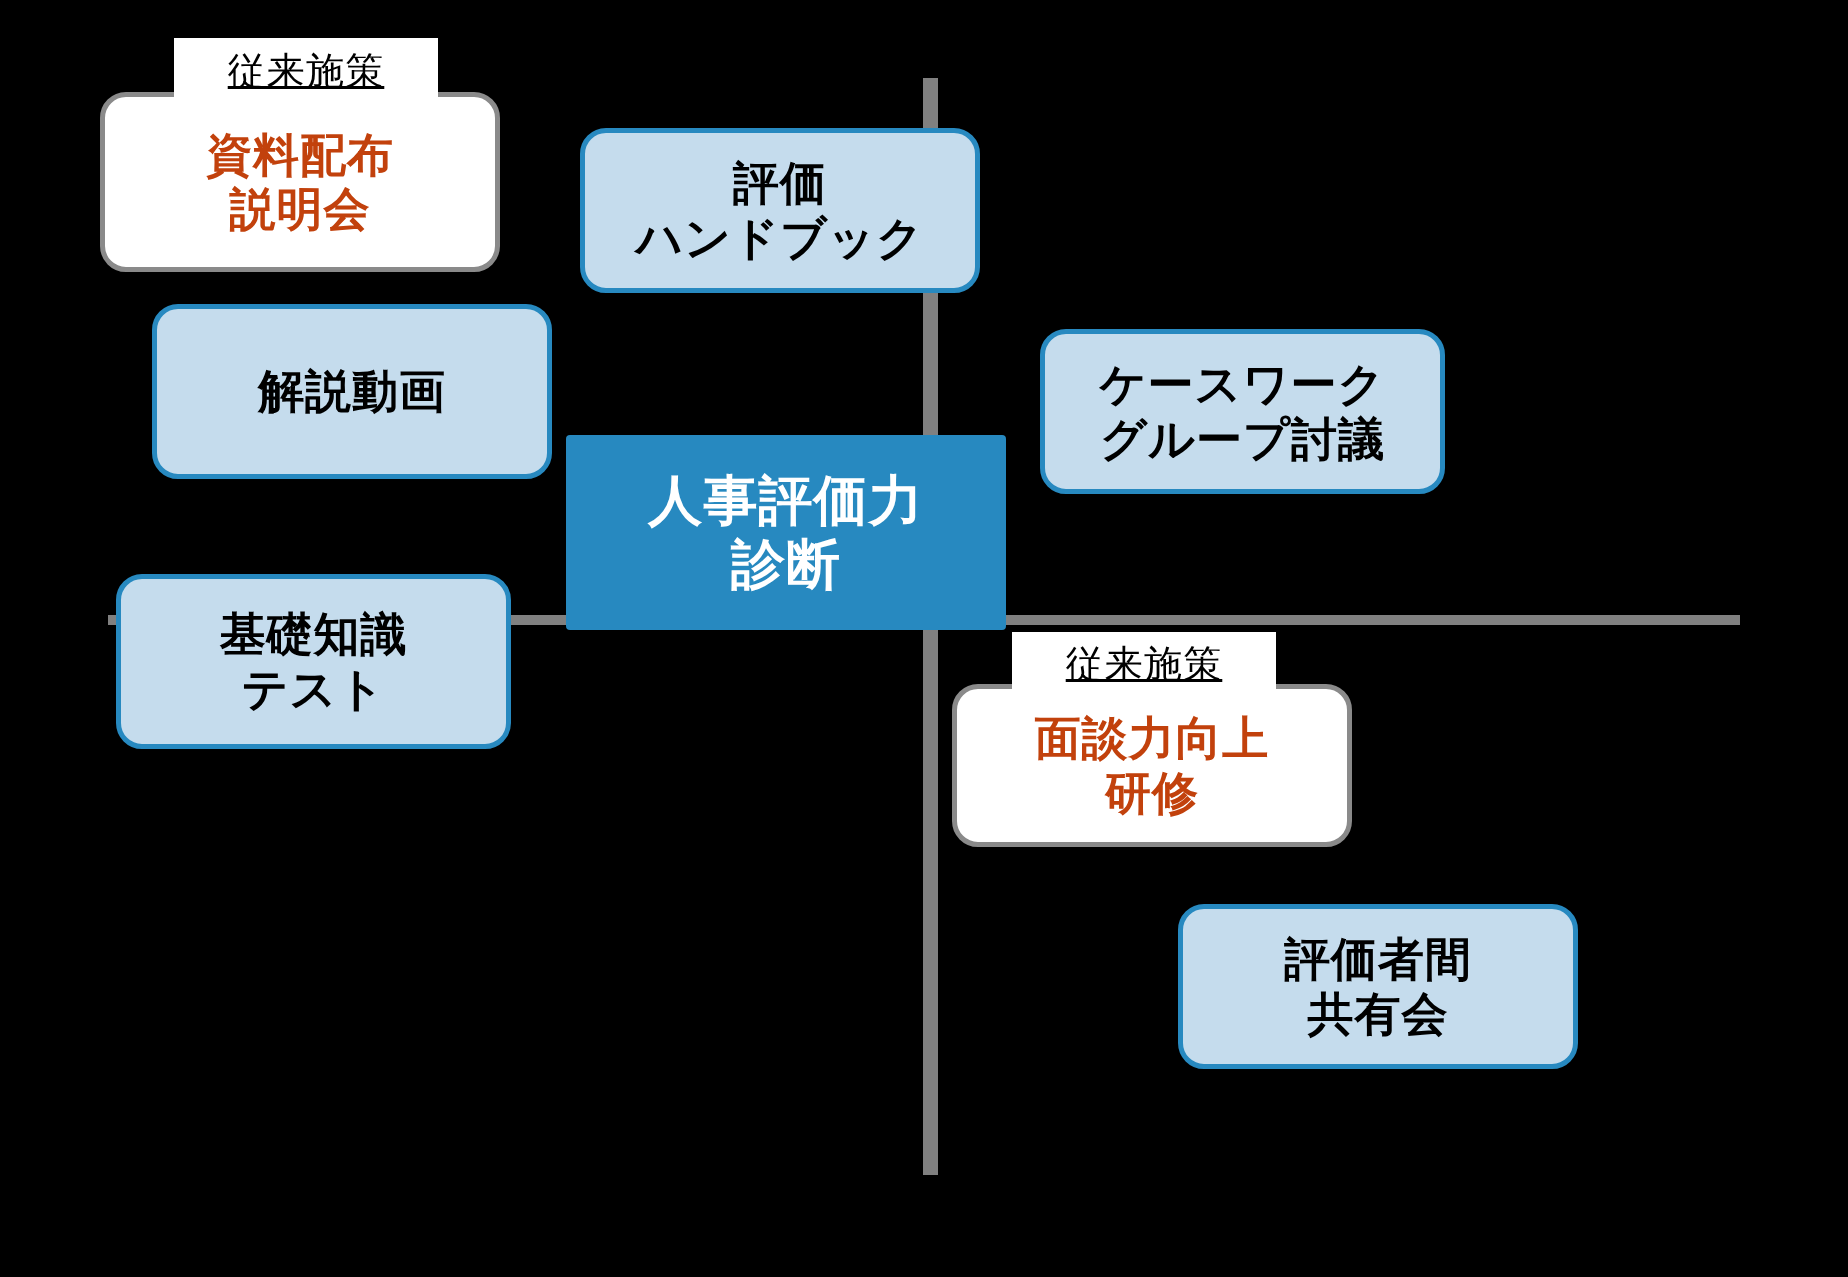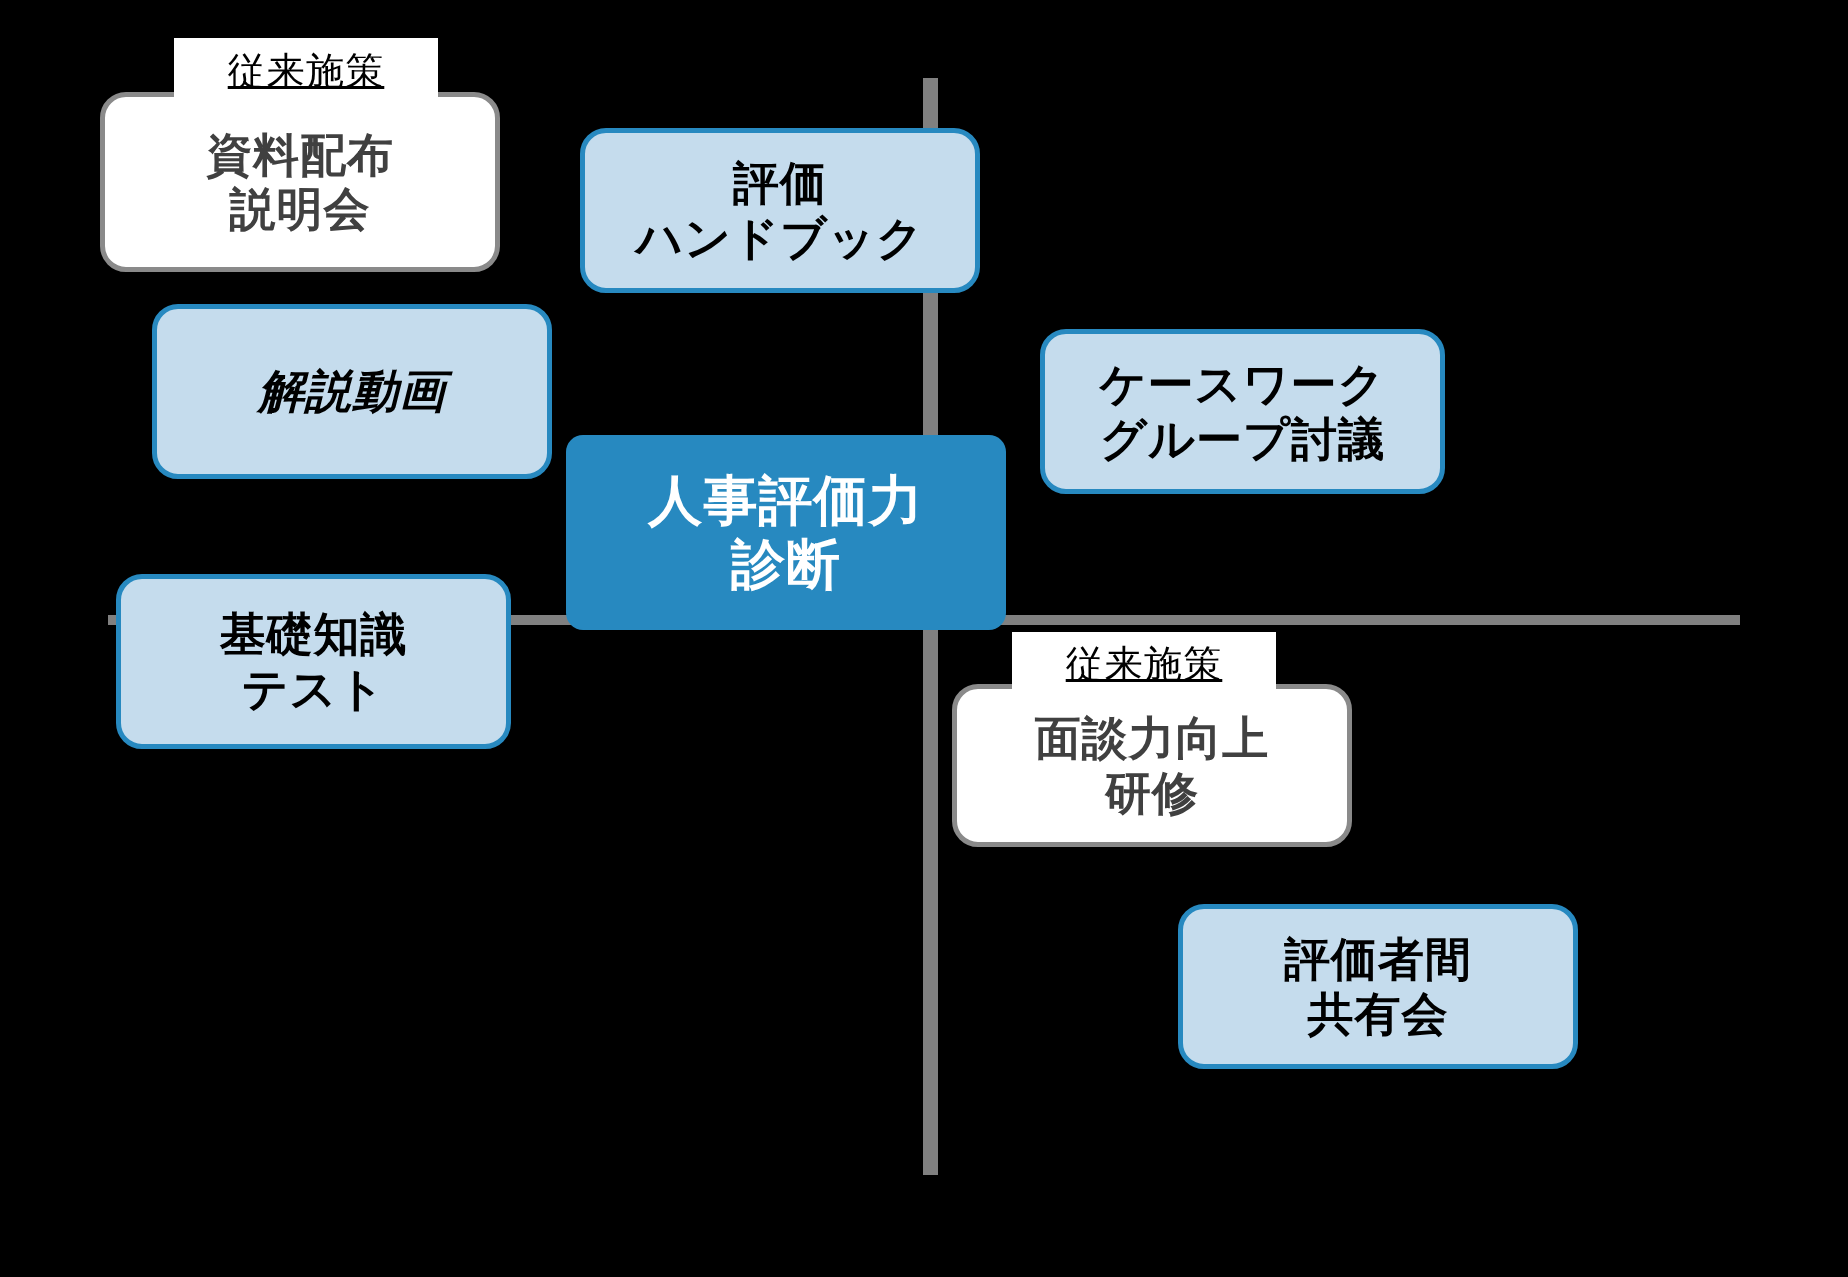--- a/index.html
+++ b/index.html
@@ -58,29 +58,29 @@
     margin-top: 16px;
   }
 
   
   .node.accent {
     background: #2789c0;
     border: none;
     color: #ffffff;
     font-weight: bold;
     font-size: 54px;
-    border-radius: 17px;
+    border-radius: 4px;
     letter-spacing: 0.02em;
   }
 
   
   .node.white {
     background: #ffffff;
     border: 5px solid #8a8a8a;
-    color: #404040;
+    color: #c2410c;
     font-weight: bold;
     font-size: 46px;
     border-radius: 26px;
     letter-spacing: 0.02em;
   }
 
   
   .legacy-tab {
     position: absolute;
     background: #ffffff;
@@ -109,21 +109,21 @@
 
   <div class="legacy-group" style="left:100px; top:38px; width:410px; height:240px;">
     <div class="node white" style="left:0px; top:54px; width:400px; height:180px;">資料配布
 説明会</div>
     <div class="legacy-tab" style="left:74px; top:0px; width:264px; height:66px;">従来施策</div>
   </div>
 
   <div class="node blue" style="left:580px; top:112px; width:400px; height:165px;">評価
 ハンドブック</div>
 
-  <div class="node blue" style="left:152px; top:288px; width:400px; height:175px;font-style:italic;">解説動画</div>
+  <div class="node blue" style="left:152px; top:288px; width:400px; height:175px;">解説動画</div>
 
   <div class="node blue" style="left:1040px; top:313px; width:405px; height:165px;">ケースワーク
 グループ討議</div>
 
   <div class="node accent" style="left:566px; top:435px; width:440px; height:195px;">人事評価力
 診断</div>
 
   <div class="node blue" style="left:116px; top:558px; width:395px; height:175px;">基礎知識
 テスト</div>
 

